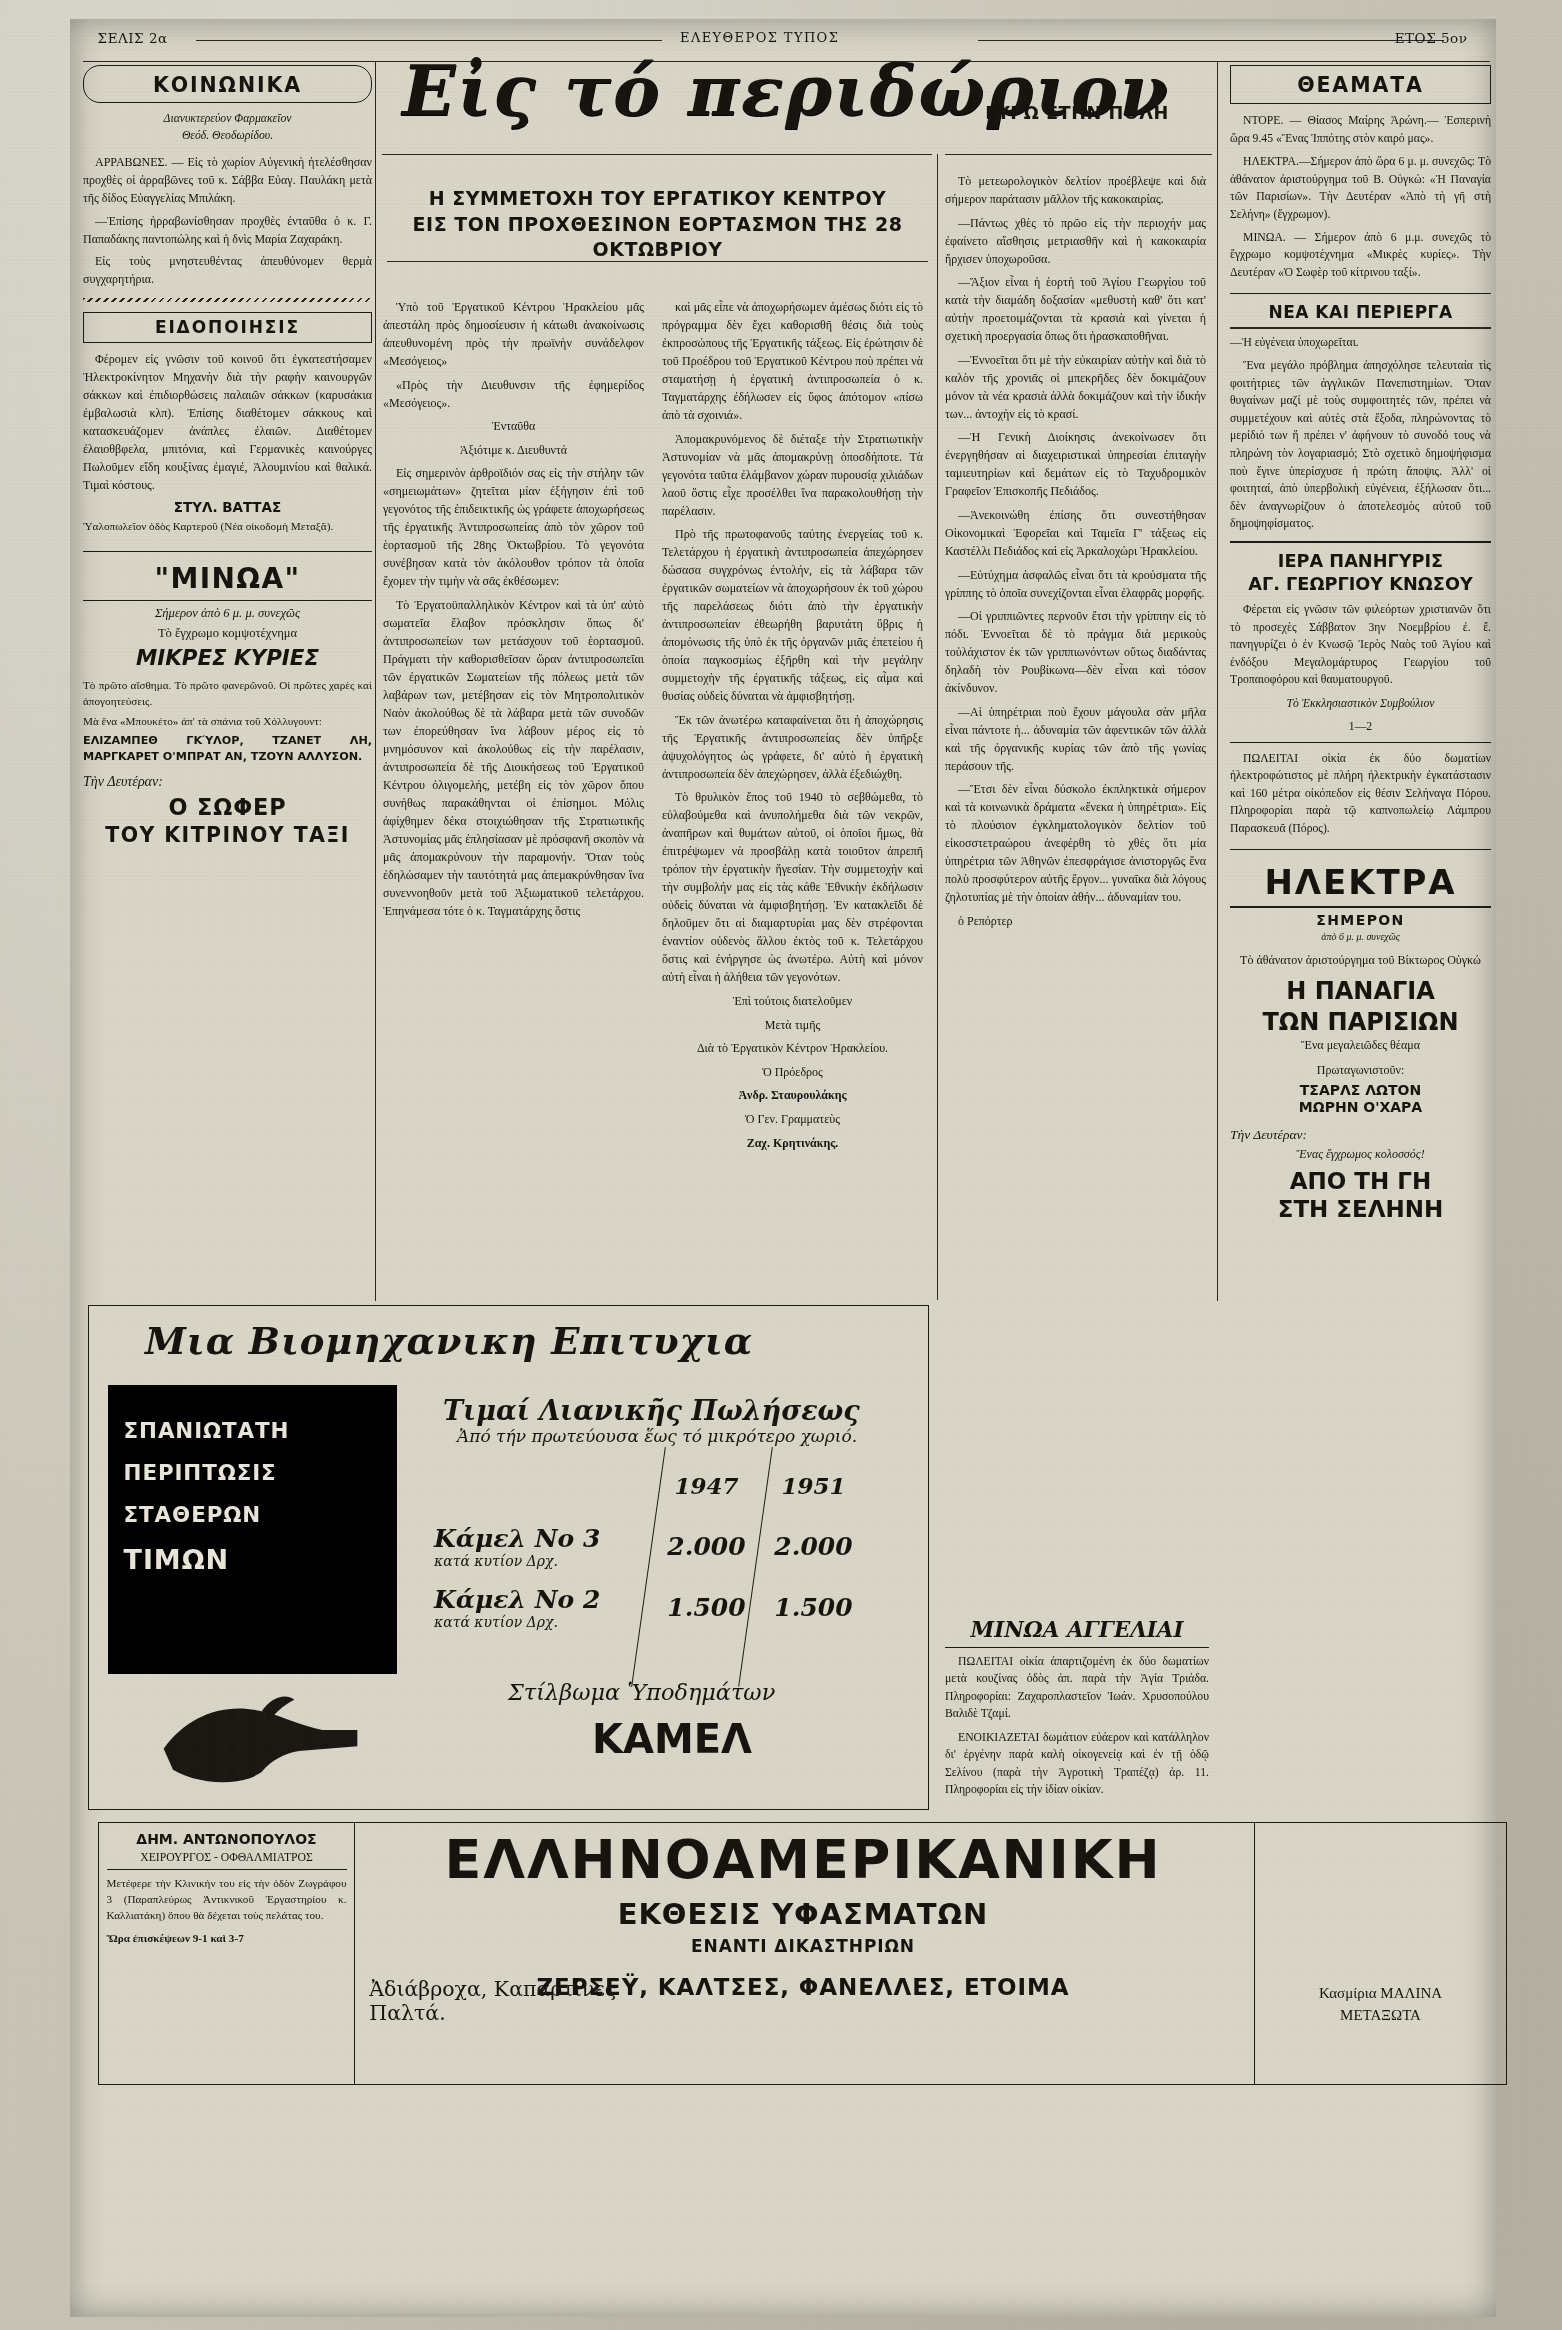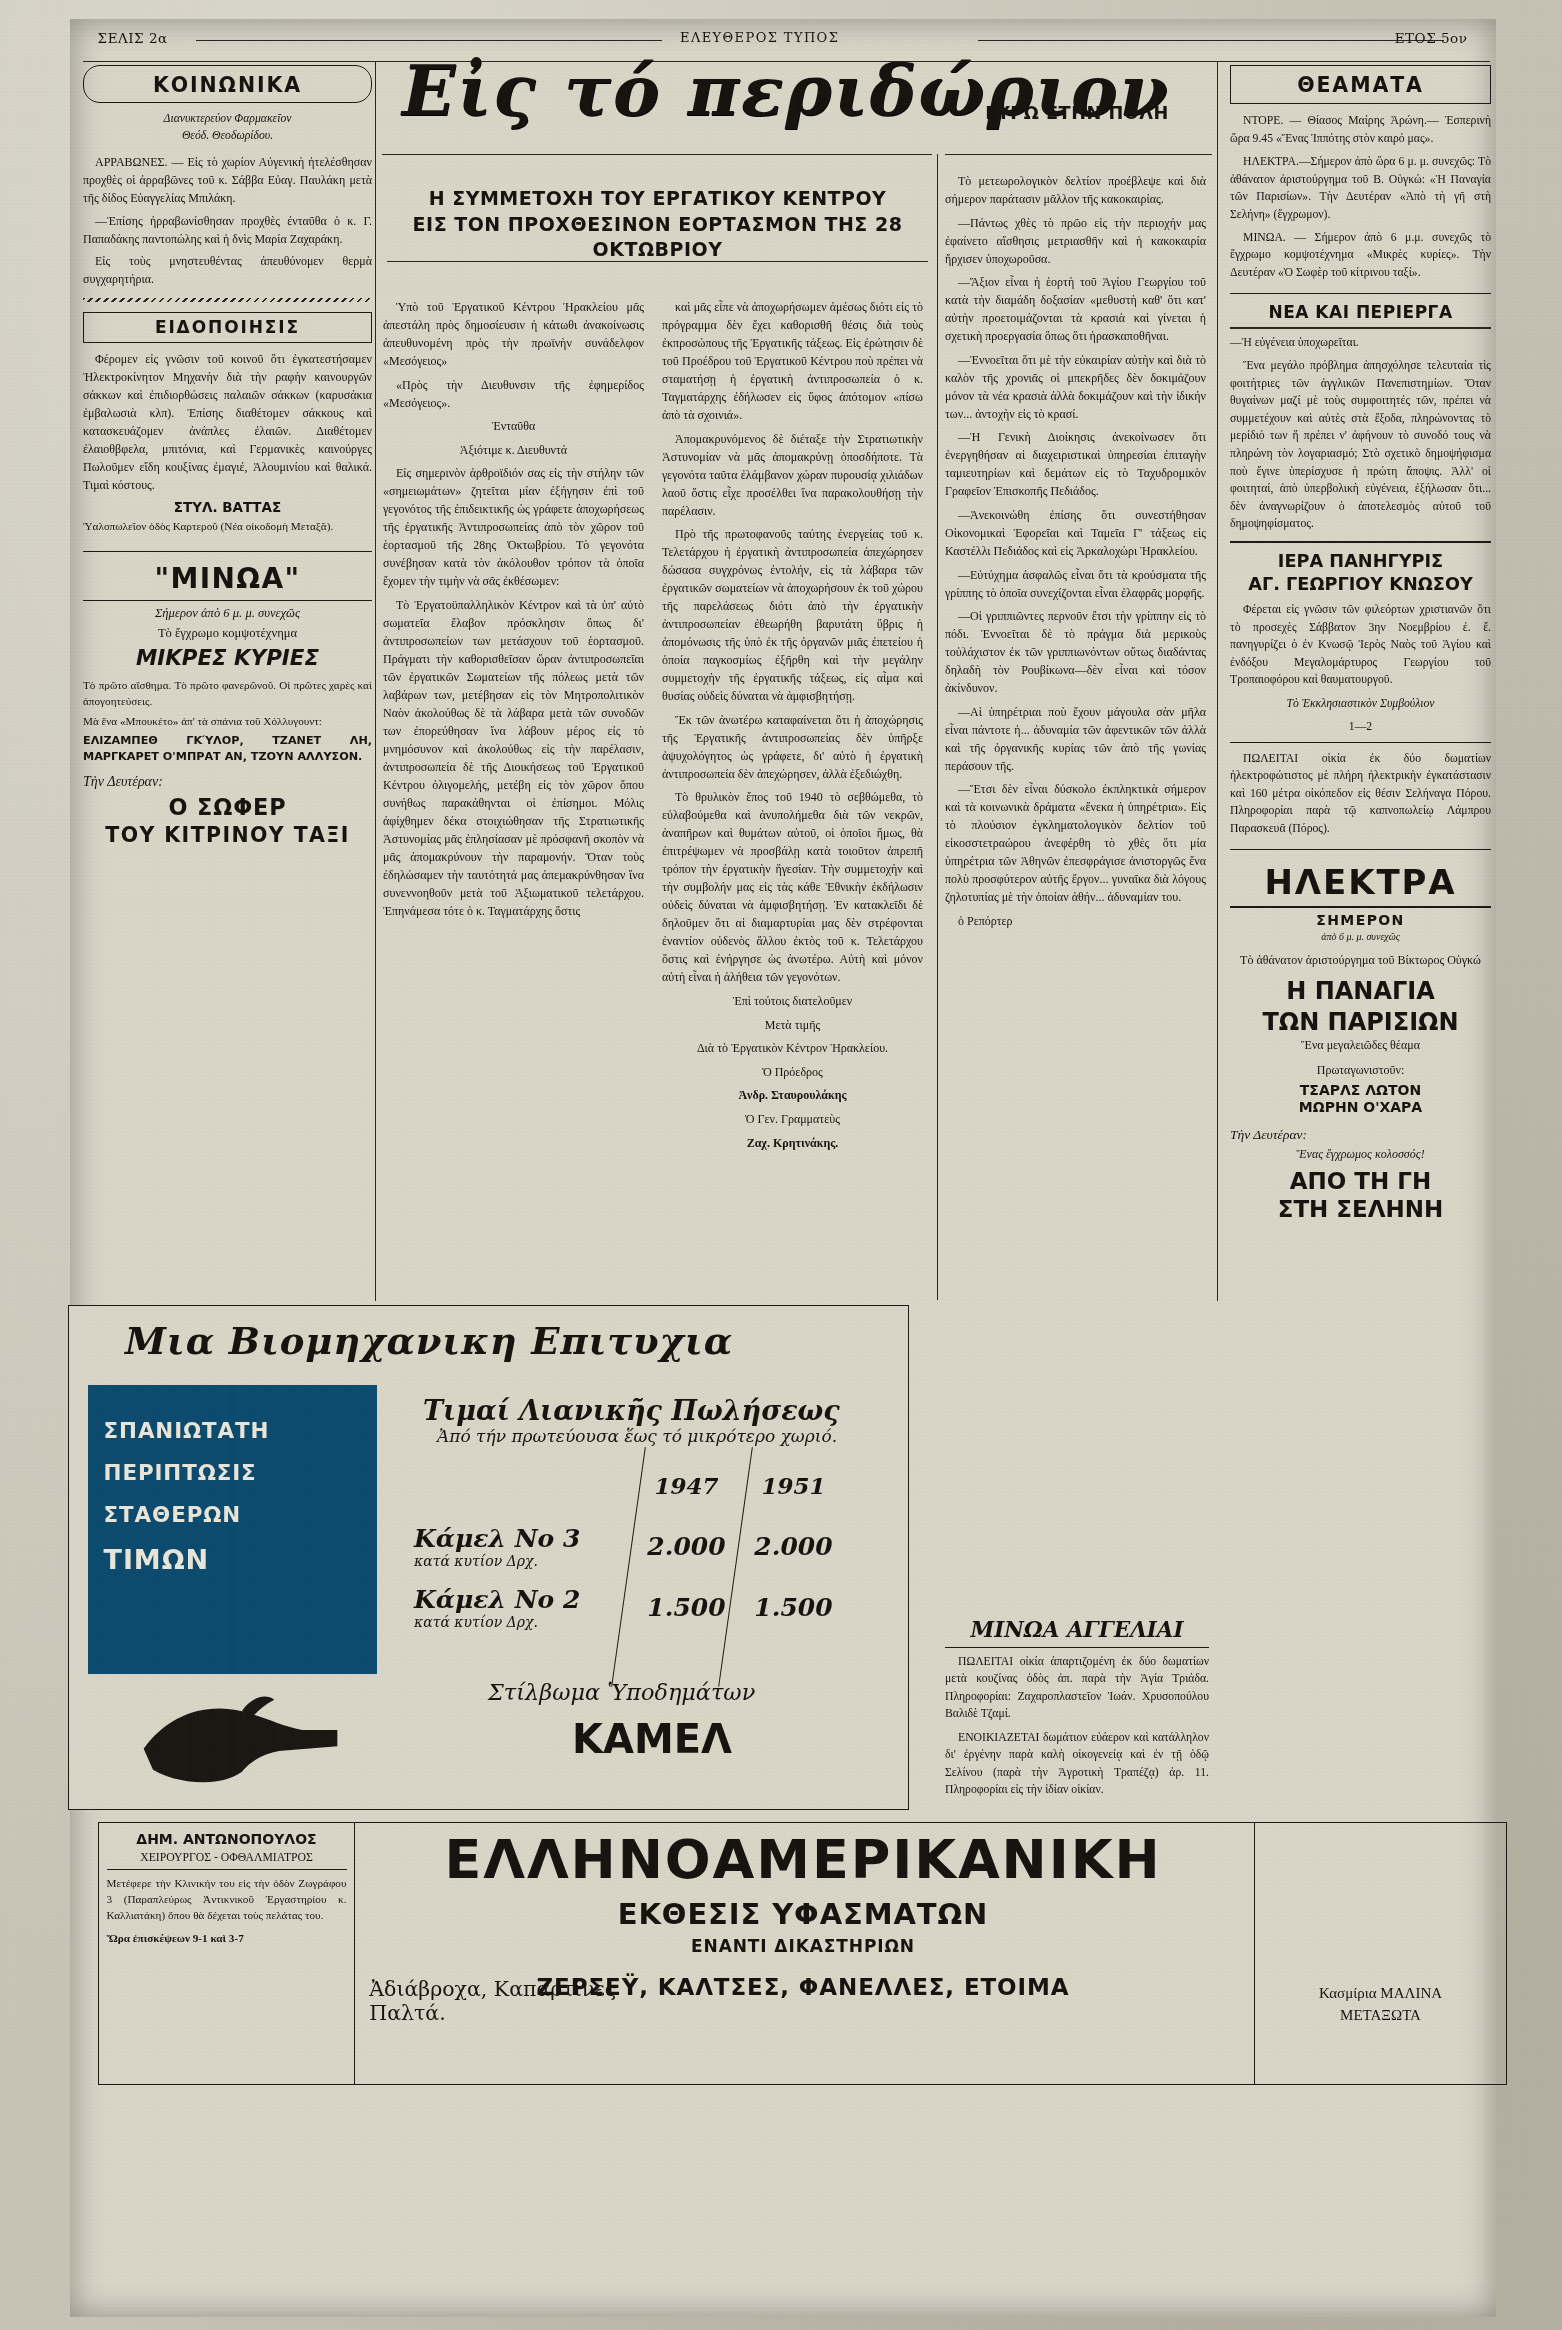--- a/index.html
+++ b/index.html
@@ -69,23 +69,23 @@
   .colM1{position:absolute;left:383px;top:298px;width:261px;}
   .colM2{position:absolute;left:662px;top:298px;width:261px;}
   .colR1{position:absolute;left:945px;top:186px;width:261px;}
   .colRR{position:absolute;left:1230px;top:65px;width:261px;}
   .body-m{font-size:12px;line-height:1.5;text-align:justify;}
   .body-m p{margin:0 0 5.6px;text-indent:13px;}
 
   .sectitle{font-family:"DejaVu Sans", sans-serif;font-weight:bold;font-size:17.7px;text-align:center;letter-spacing:0.5px;}
 
   
-  .camel{position:absolute;left:68px;top:1305px;width:839px;height:503px;border:1.9px solid #1d1a15;background:#d8d4c6;}
+  .camel{position:absolute;left:88px;top:1305px;width:839px;height:503px;border:1.9px solid #1d1a15;background:#d8d4c6;}
   .camel-title{position:absolute;left:56px;top:13px;font-family:"DejaVu Serif",serif;font-style:italic;font-weight:bold;font-size:37px;letter-spacing:0.9px;}
-  .camel-dark{position:absolute;left:18.6px;top:79px;width:289px;height:289px;background:#0c4a6e;color:#e8e4d8;}
+  .camel-dark{position:absolute;left:18.6px;top:79px;width:289px;height:289px;background:#000000;color:#e8e4d8;}
   .camel-dark div{font-family:"DejaVu Sans",sans-serif;font-weight:bold;font-size:21.4px;letter-spacing:0.9px;padding-left:16px;}
   .hand{position:absolute;left:56px;top:354px;width:224px;height:140px;}
   .price-head{position:absolute;left:354px;top:89px;font-family:"DejaVu Serif",serif;font-style:italic;font-weight:bold;font-size:27px;}
   .price-sub{position:absolute;left:368px;top:120px;font-family:"DejaVu Serif",serif;font-style:italic;font-size:17px;}
   .tbl{position:absolute;left:345px;top:149px;width:457px;font-family:"DejaVu Serif",serif;font-style:italic;font-weight:bold;}
   .tbl .r{display:flex;align-items:center;height:61px;}
   .tbl .c1{width:219px;font-size:25px;}
   .tbl .c1 small{display:block;font-size:14px;font-weight:normal;}
   .tbl .c2,.tbl .c3{width:107px;font-size:25px;text-align:center;}
   .tbl .head .c2,.tbl .head .c3{font-size:23px;}

